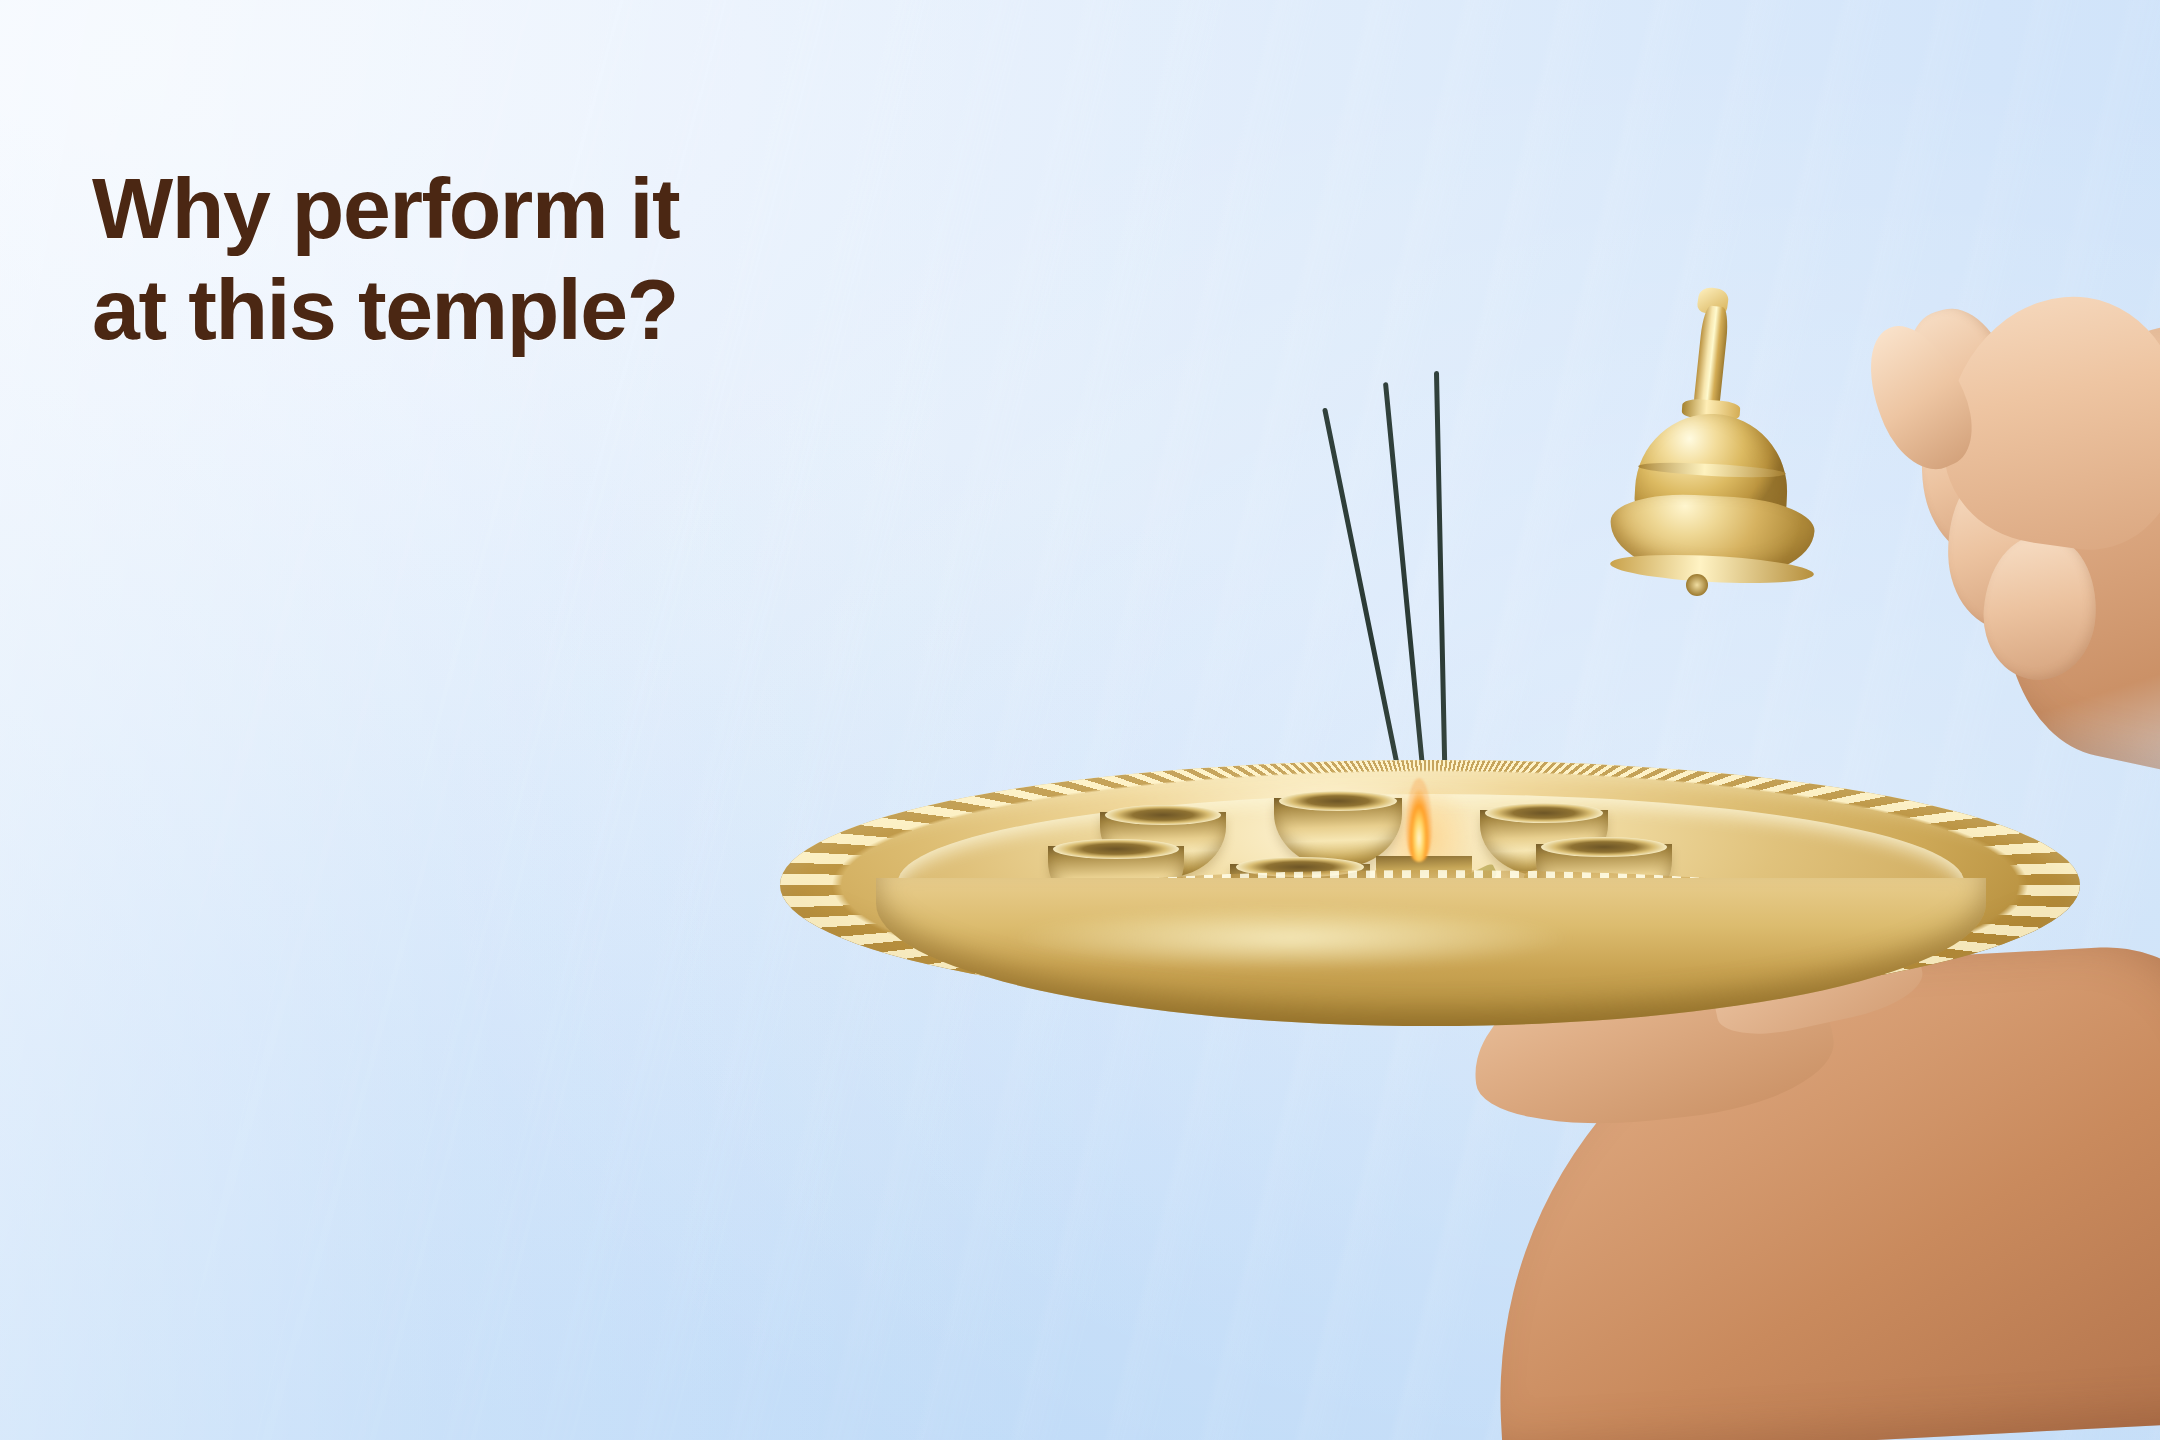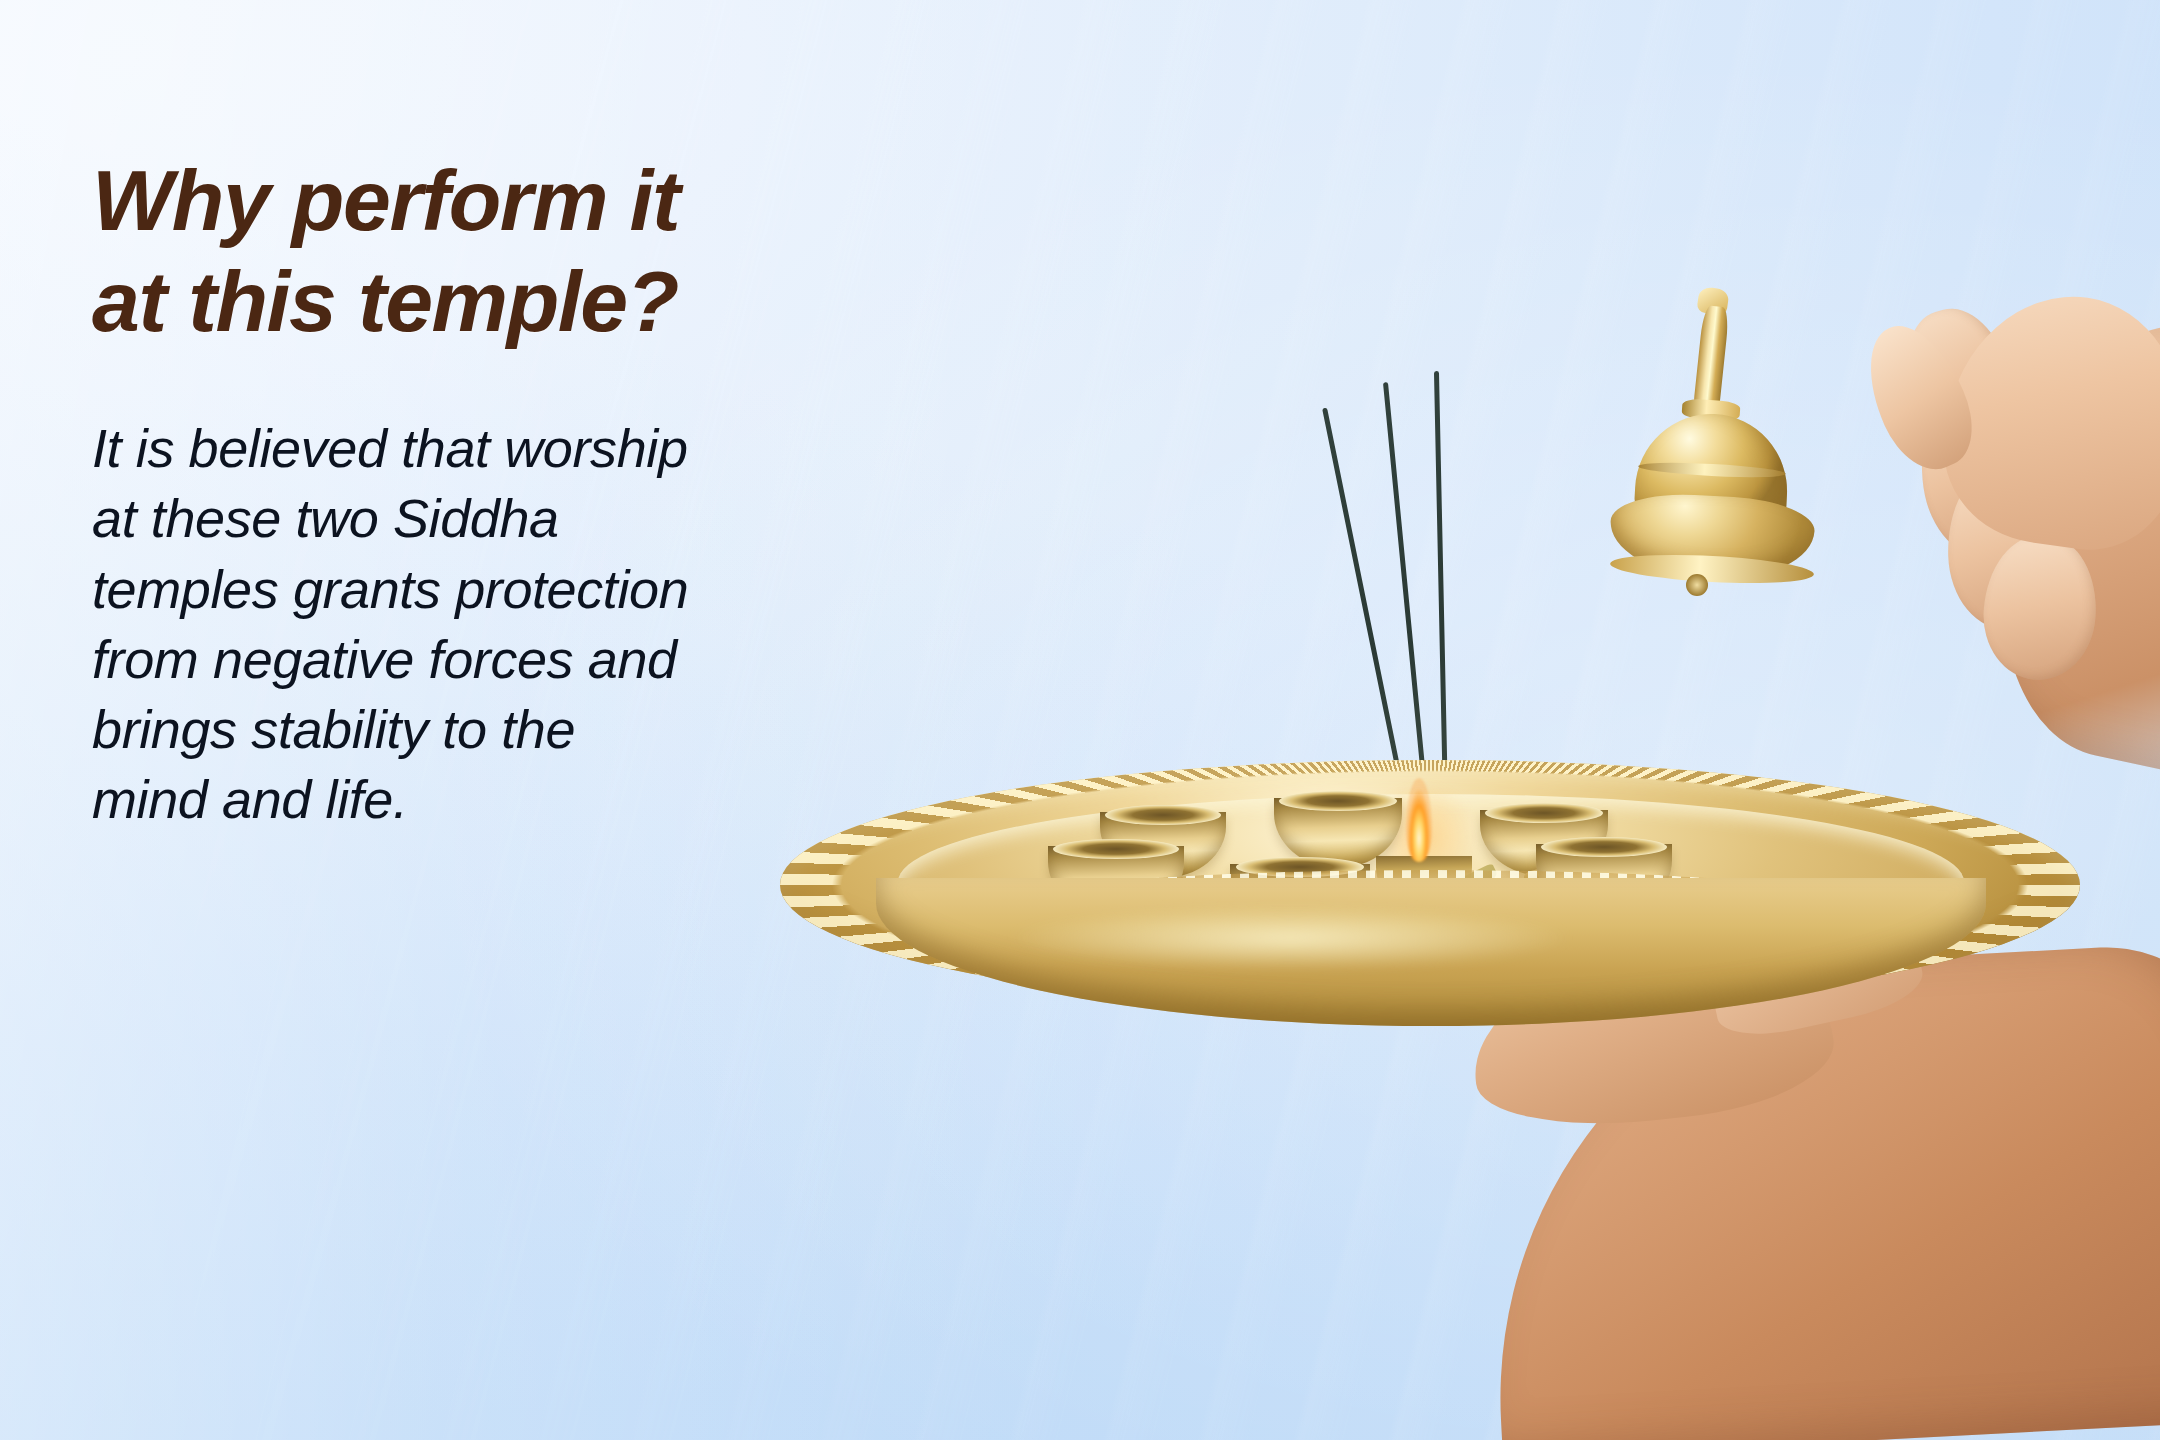--- a/index.html
+++ b/index.html
@@ -47,23 +47,22 @@
   .bg-vignette {
     position: absolute;
     inset: 0;
     background: radial-gradient(130% 120% at 78% 58%, rgba(255,255,255,0.30) 0%, rgba(255,255,255,0) 46%);
   }
 
   
   .copy {
     position: absolute;
     left: 92px;
-    top: 150px;
+    top: 158px;
     width: 1000px;
-    font-style: italic;
   }
   .headline {
     margin: 0;
     font-size: 86px;
     line-height: 1.17;
     font-weight: 700;
     letter-spacing: -1.4px;
     color: #4b2713;
     white-space: pre-line;
     text-shadow: 0 1px 0 rgba(255,255,255,.42);
@@ -439,26 +438,20 @@
 <div id="stage">
 
   <div class="bg-base"></div>
   <div class="bg-sheen"></div>
   <div class="bg-streaks"></div>
   <div class="bg-vignette"></div>
 
   <div class="copy">
     <h1 class="headline">Why perform it
 at this temple?</h1>
-    <p class="body-copy">It is believed that worship
-at these two Siddha
-temples grants protection
-from negative forces and
-brings stability to the
-mind and life.</p>
   </div>
 
   <div class="photo">
 
     <div class="incense">
       <div class="stick s1"></div>
       <div class="stick s2"></div>
       <div class="stick s3"></div>
     </div>
 

